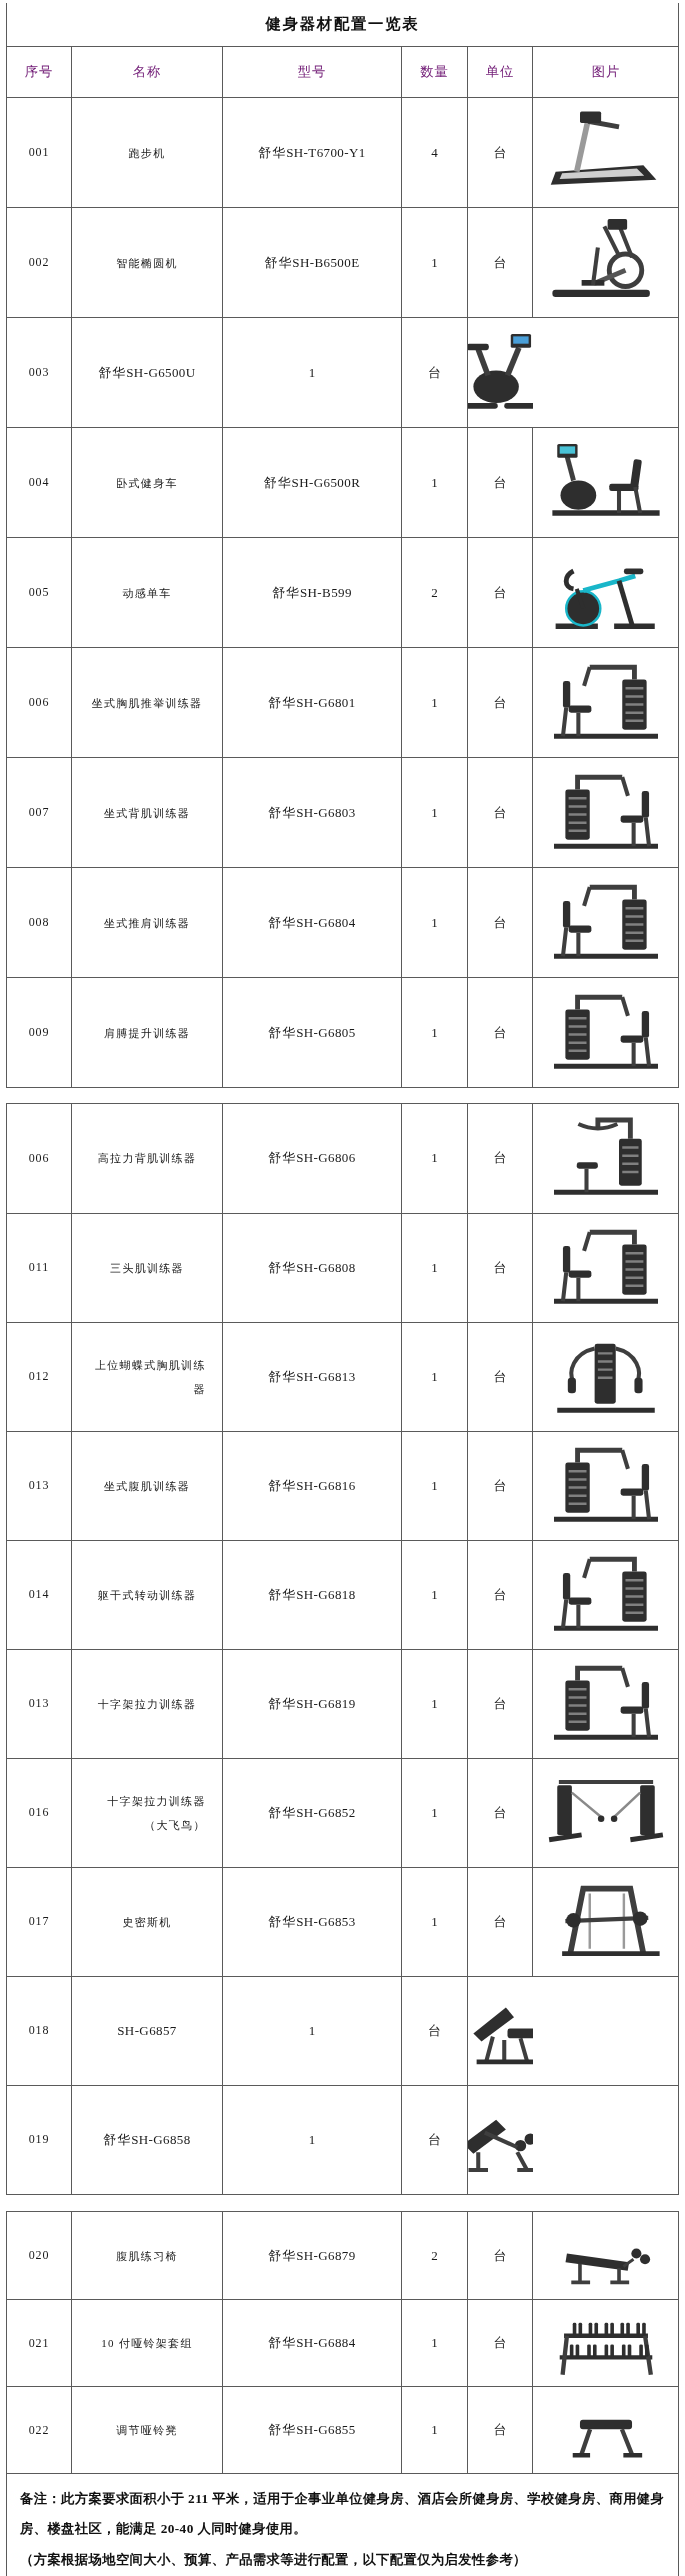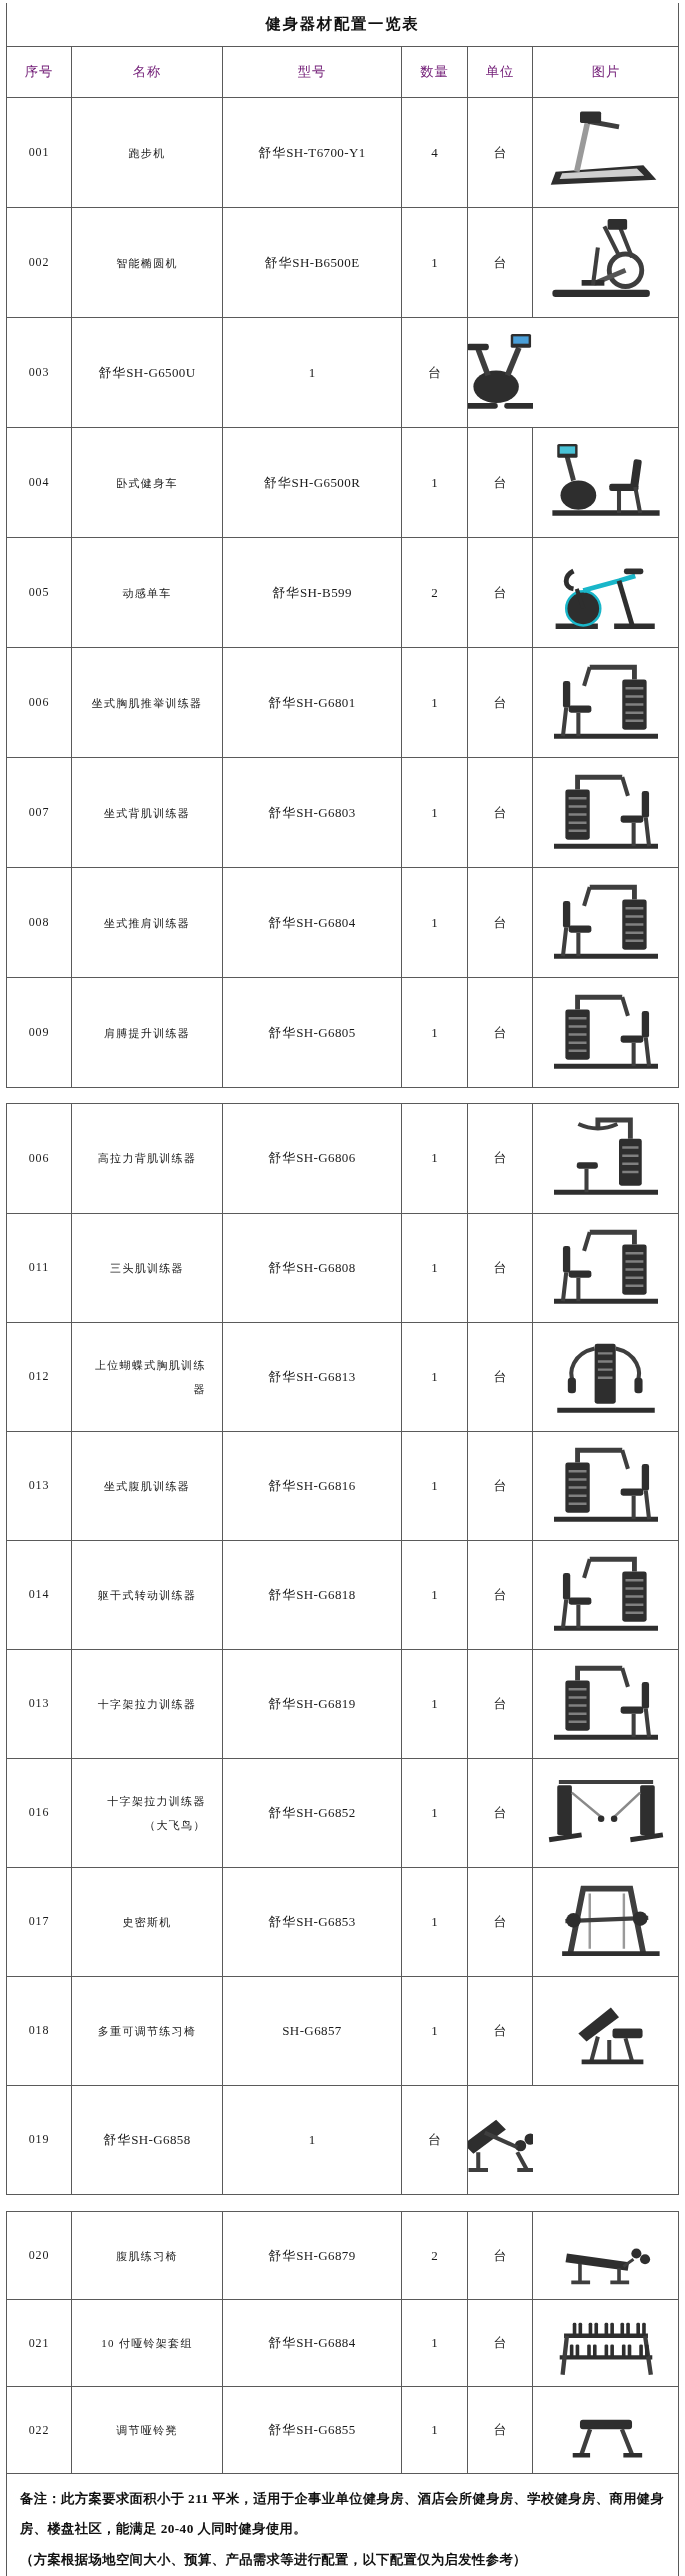--- a/index.html
+++ b/index.html
@@ -456,21 +456,20 @@
               <path d="M60 24 L60 92 M102 24 L102 92" stroke="#9a9a9a" stroke-width="3"></path>
               <path d="M30 58 L132 54" stroke="#3e3e3e" stroke-width="5"></path>
               <circle cx="40" cy="57" r="9" fill="#2e2e2e"></circle>
               <circle cx="122" cy="55" r="9" fill="#2e2e2e"></circle>
               <path d="M26 98 L146 98" stroke="#2e2e2e" stroke-width="6"></path>
             </svg></span>
     </div>
   </div>
       <div class="grid-row data-row">
     <div class="cell c-id">018</div>
-    <div class="cell c-name">多重可调节练习椅</div>
     <div class="cell c-model-cell">
 
       <div class="c-model">SH-G6857</div>
     </div>
     <div class="cell c-qty">1</div>
     <div class="cell c-unit">台</div>
     <div class="cell c-photo">
       <span class="photo-slot"><svg viewBox="0 0 160 112">
               <polygon points="46,62 86,30 96,42 56,72" fill="#2e2e2e"></polygon>
               <rect x="88" y="56" width="37" height="12" rx="3" fill="#2e2e2e"></rect>

